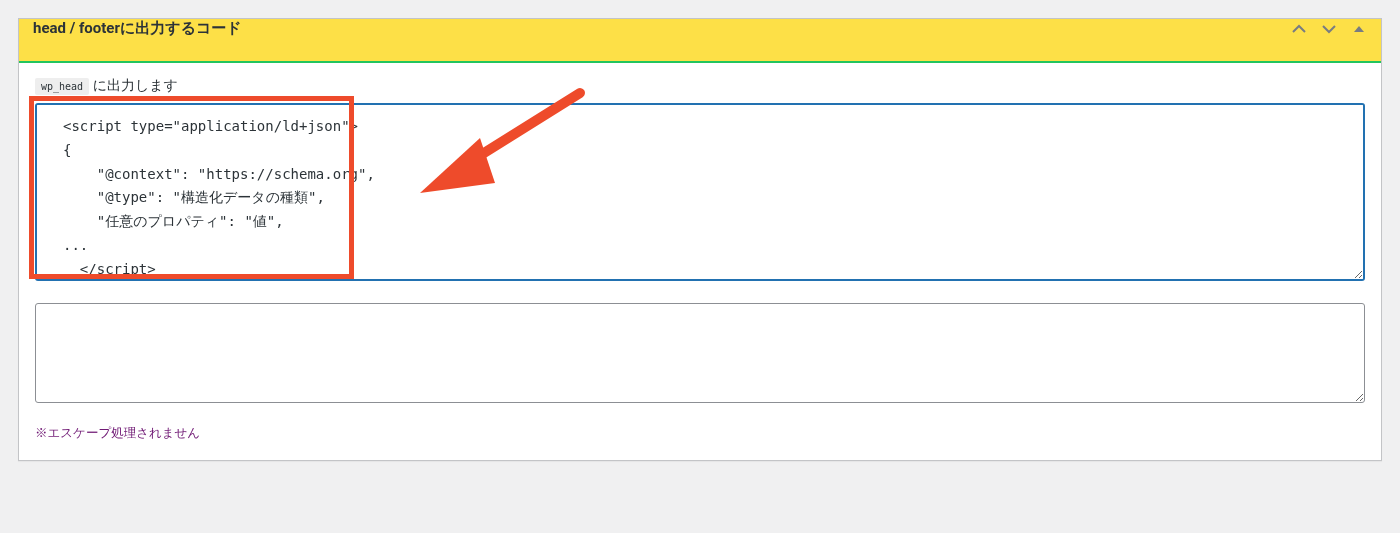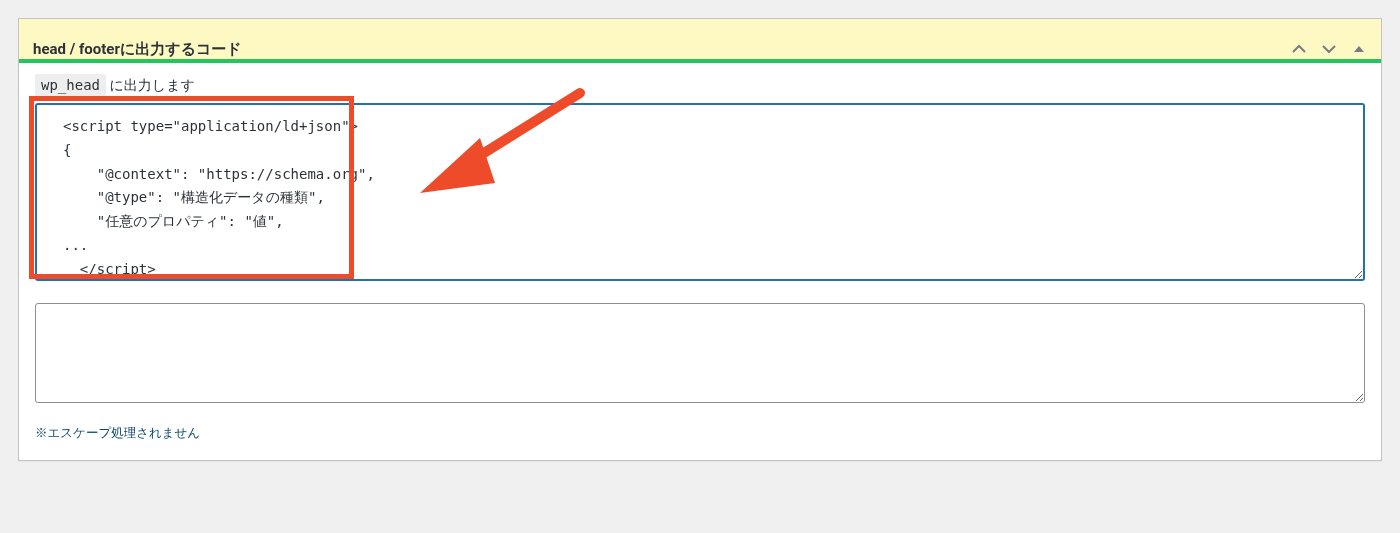--- a/index.html
+++ b/index.html
@@ -17,23 +17,23 @@
     position: absolute;
     left: 18px;
     top: 18px;
     width: 1364px;
     background: #fff;
     border: 1px solid #c3c4c7;
     box-shadow: 0 1px 1px rgba(0,0,0,0.04);
   }
   .panel-header {
     display: flex;
-    align-items: flex-end;
-    border-bottom: 4px solid #22c55e;
-    background: #fef9c3;
+    align-items: flex-start;
+    border-bottom: 2px solid #22c55e;
+    background: #fde047;
     padding: 0 12px 0 14px;
     height: 44px;
   }
   .panel-title {
     flex: 1;
     font-weight: 700;
     font-size: 15px;
   }
   .panel-controls {
     display: flex;
@@ -55,21 +55,21 @@
   }
   .field-label {
     margin-bottom: 8px;
     font-size: 14px;
   }
   .code-tag {
     font-family: ui-monospace, Menlo, Consolas, monospace;
     background: #eeeeee;
     padding: 3px 6px;
     border-radius: 2px;
-    font-size: 14px;
+    font-size: 10px;
   }
   .textarea-wrap {
     position: relative;
   }
   textarea {
     width: 100%;
     resize: both;
     border: 1px solid #8c8f94;
     border-radius: 3px;
     background: #fff;
@@ -99,21 +99,21 @@
     z-index: 5;
   }
   .arrow {
     position: absolute;
     left: 335px;
     top: -20px;
     z-index: 6;
     pointer-events: none;
   }
   .note {
-    color: #0c4a6e;
+    color: #701a75;
     font-size: 12.5px;
     margin-top: 22px;
   }
   .section2 { margin-top: 22px; }
 </style>
 </head>
 <body>
 
 <div class="panel">
   <div class="panel-header">

